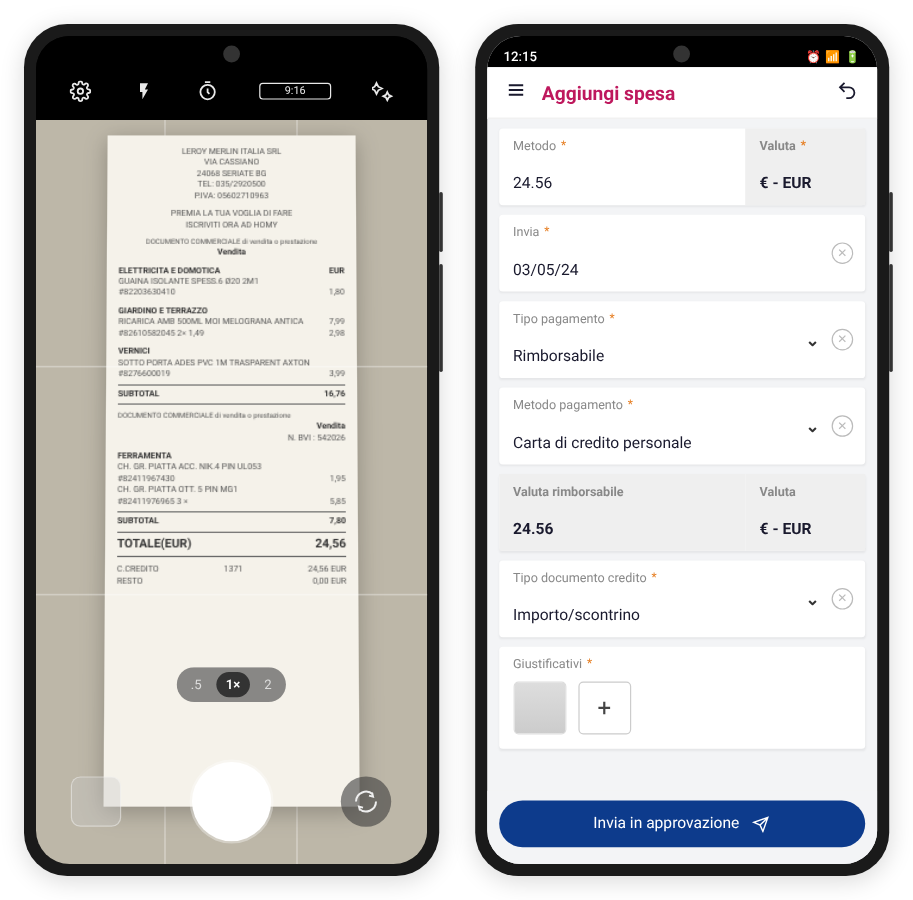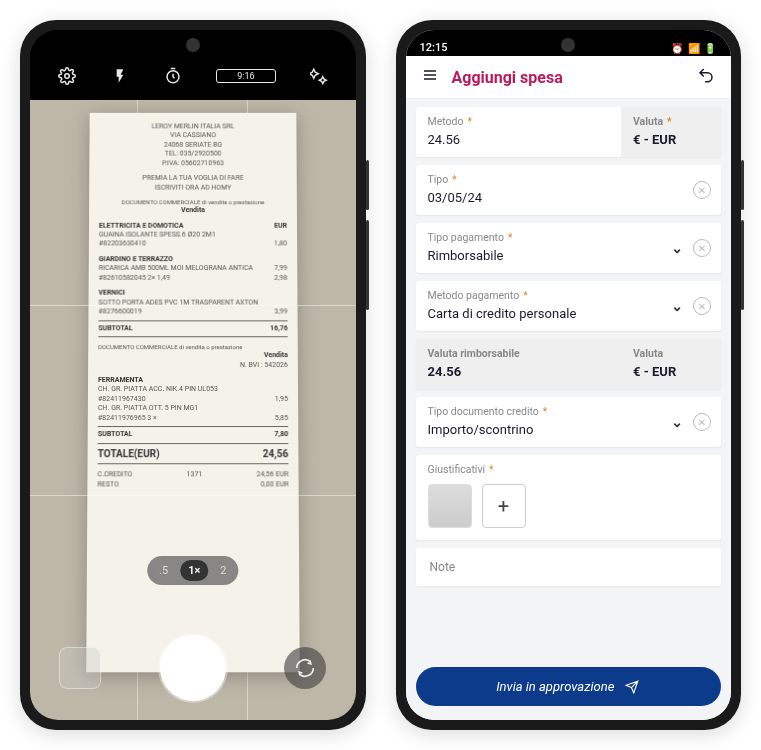--- a/index.html
+++ b/index.html
@@ -105,21 +105,21 @@
   .form-body { flex:1; overflow:auto; padding:8px 10px; }
   .card {
     background:#fff; border-radius:3px; margin-bottom:8px;
     box-shadow:0 1px 2px rgba(0,0,0,.06);
   }
   .card-row { display:flex; }
   .field { flex:1; padding:8px 12px 10px; position:relative; }
   .field.shaded { background:#efefef;font-weight:bold; }
   .label { font-size:10.5px; color:#888; display:flex; align-items:center; gap:4px; }
   .req { color:#e67e22; font-size:10px; }
-  .value { font-size:13px; color:#1a1a2e; margin-top:4px; }
+  .value { font-size:13px; color:#1a1a2e; margin-top:18px; }
   .f-icons { display:flex; align-items:center; gap:10px; color:#aaa; padding-right:10px; }
   .clear-btn { width:18px; height:18px; border:1.2px solid #bbb; border-radius:50%;
     display:flex; align-items:center; justify-content:center; font-size:10px; color:#bbb; }
   .chev { font-size:14px; color:#333; font-weight:600; }
 
   .attach-row { display:flex; gap:10px; padding:8px 12px 12px; align-items:center; }
   .attach-thumb { width:44px; height:44px; border-radius:4px;
     background:linear-gradient(#ddd,#ccc); border:1px solid #ddd; }
   .add-attach { width:44px; height:44px; border:1px solid #ccc; border-radius:4px;
     display:flex; align-items:center; justify-content:center; font-size:20px; color:#444; background:#fff; }
@@ -129,21 +129,21 @@
 
   .footer { padding:8px 10px 14px; background:#f3f4f6; }
   .draft-btn {
     background:#fff; border:1px solid #e0e0e0; border-radius:6px;
     padding:10px; text-align:center; font-size:13px; color:#1a1a2e;
     display:flex; justify-content:center; align-items:center; gap:8px; margin-bottom:10px;
   }
   .submit-btn {
     background:#0d3b8c; border-radius:22px; padding:12px;
     text-align:center; font-size:13px; color:#fff;
-    display:flex; justify-content:center; align-items:center; gap:10px;font-style:italic;
+    display:flex; justify-content:center; align-items:center; gap:10px;
   }
   .side-btn { position:absolute; right:-3px; width:3px; background:#333; border-radius:2px; }
 </style>
 </head>
 <body>
 
 <div class="phone">
   <div class="side-btn" style="top:140px; height:50px;"></div>
   <div class="side-btn" style="top:200px; height:90px;"></div>
   <div class="screen" style="display:flex; flex-direction:column;">
@@ -324,21 +324,21 @@
               </div>
             <div class="value">€ - EUR</div>
           </div>
         </div>
       </div>
 
       <div class="card">
         <div class="card-row">
           <div class="field">
             <div class="label">
-                <span>Tipo</span>
+                <span>Invia</span>
                 <span class="req">*</span>
               </div>
             <div class="value">03/05/24</div>
           </div>
           <div class="f-icons">
             <span class="clear-btn">✕</span>
           </div>
         </div>
       </div>
 
@@ -413,23 +413,20 @@
               <span>Giustificativi</span>
               <span class="req">*</span>
             </div>
         </div>
         <div class="attach-row">
           <div class="attach-thumb"></div>
           <div class="add-attach">+</div>
         </div>
       </div>
 
-      <div class="note-card">
-        <span>Note</span>
-      </div>
     </div>
 
     <div class="footer">
       <div class="submit-btn">
         <span>Invia in approvazione</span>
         <svg width="16" height="14" viewBox="0 0 24 24" fill="none" stroke="#fff" stroke-width="2">
             <path d="M22 2L11 13M22 2l-7 20-4-9-9-4 20-7z"></path>
           </svg>
       </div>
     </div>

